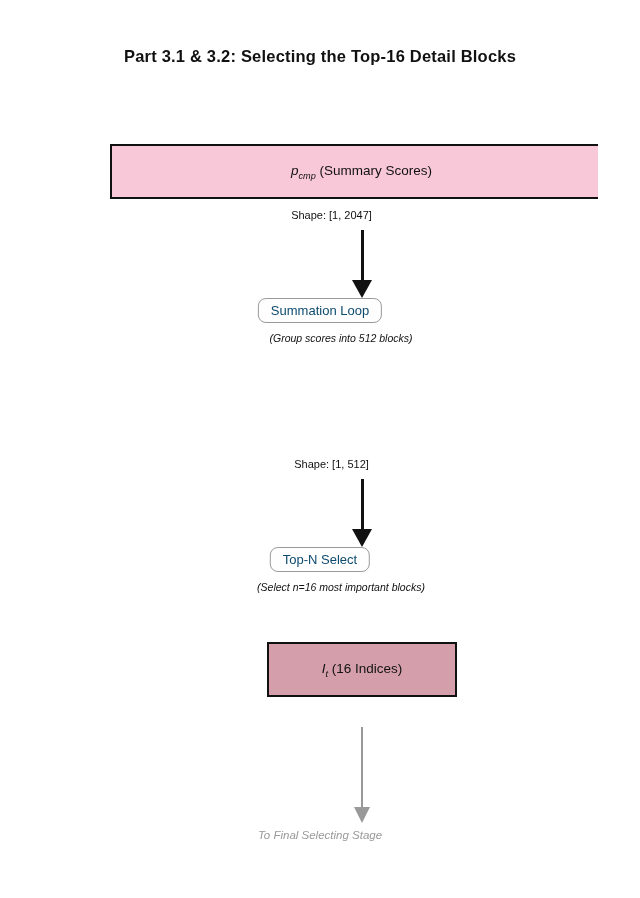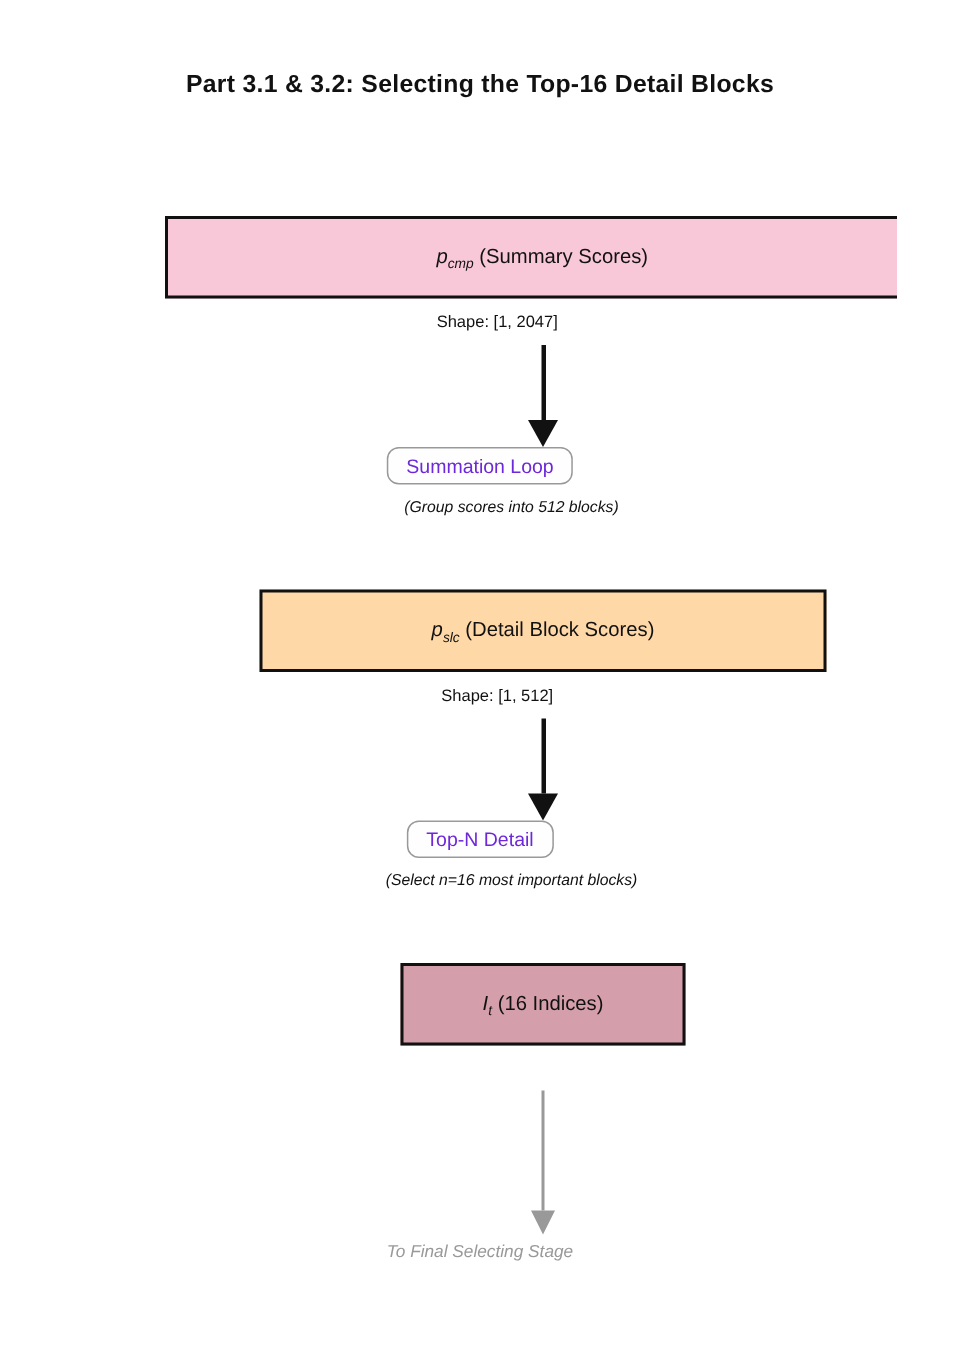--- a/index.html
+++ b/index.html
@@ -80,21 +80,21 @@
   .process-box {
     position: absolute;
     left: 50%;
     transform: translateX(-50%);
     background: #fefefe;
     border: 1.5px solid var(--process-border, #999);
     border-radius: 8px;
     padding: 4px 12px;
     font-size: 13px;
     white-space: nowrap;
-    color: #6d28d9;
+    color: #0c4a6e;
   }
   .proc-summation { top: 298px; }
   .proc-topn      { top: 547px; }
 
   
   .arrow { position: absolute; left: 320px; width: 0; }
   .arrow .arrow-line {
     position: absolute;
     top: 0;
     left: -1.5px;
@@ -135,31 +135,28 @@
   <div class="shape-caption shape-1">Shape: [1, 2047]</div>
 
   <div class="arrow arrow-1">
     <div class="arrow-line"></div>
     <div class="arrow-head"></div>
   </div>
 
   <div class="process-box proc-summation">Summation Loop</div>
   <div class="note-caption note-1">(Group scores into 512 blocks)</div>
 
-  <div class="data-box box-detail">
-    <span><span class="sym">p</span><sub>slc</sub><span> (Detail Block Scores)</span></span>
-  </div>
   <div class="shape-caption shape-2">Shape: [1, 512]</div>
 
   <div class="arrow arrow-2">
     <div class="arrow-line"></div>
     <div class="arrow-head"></div>
   </div>
 
-  <div class="process-box proc-topn">Top-N Detail</div>
+  <div class="process-box proc-topn">Top-N Select</div>
   <div class="note-caption note-2">(Select n=16 most important blocks)</div>
 
   <div class="data-box box-indices">
     <span><span class="sym">I</span><sub>t</sub><span> (16 Indices)</span></span>
   </div>
 
   <div class="arrow arrow-gray">
     <div class="arrow-line"></div>
     <div class="arrow-head"></div>
   </div>

